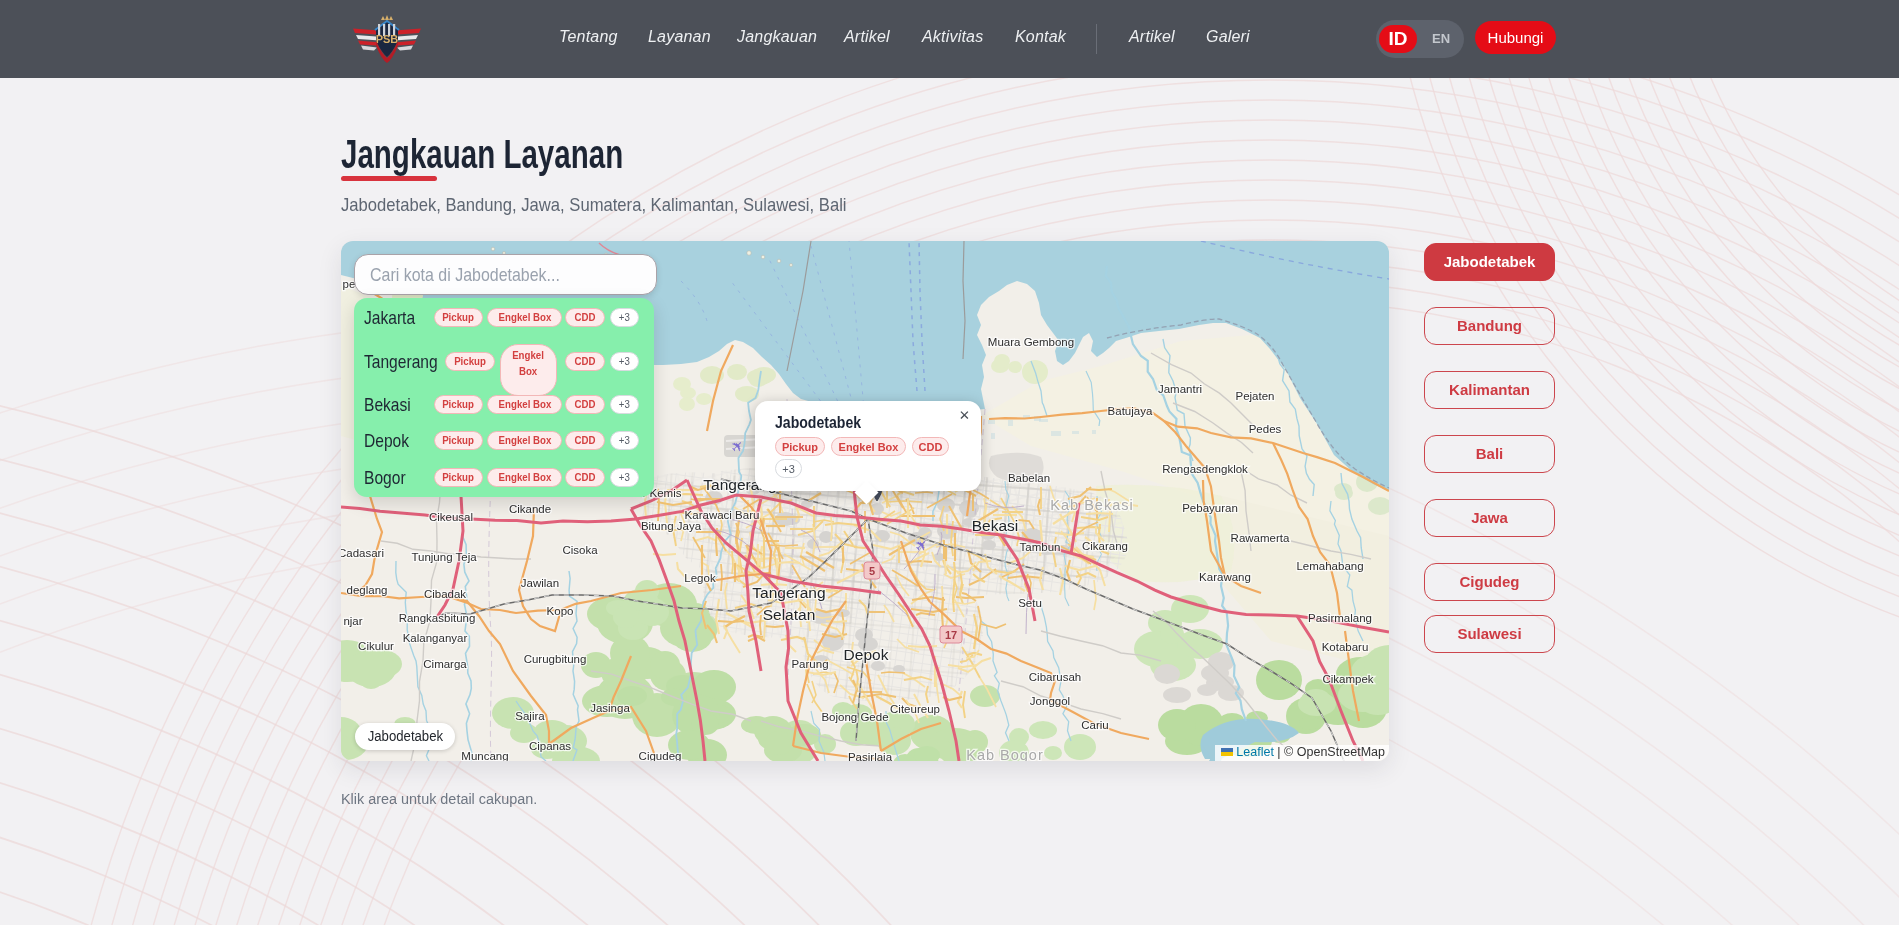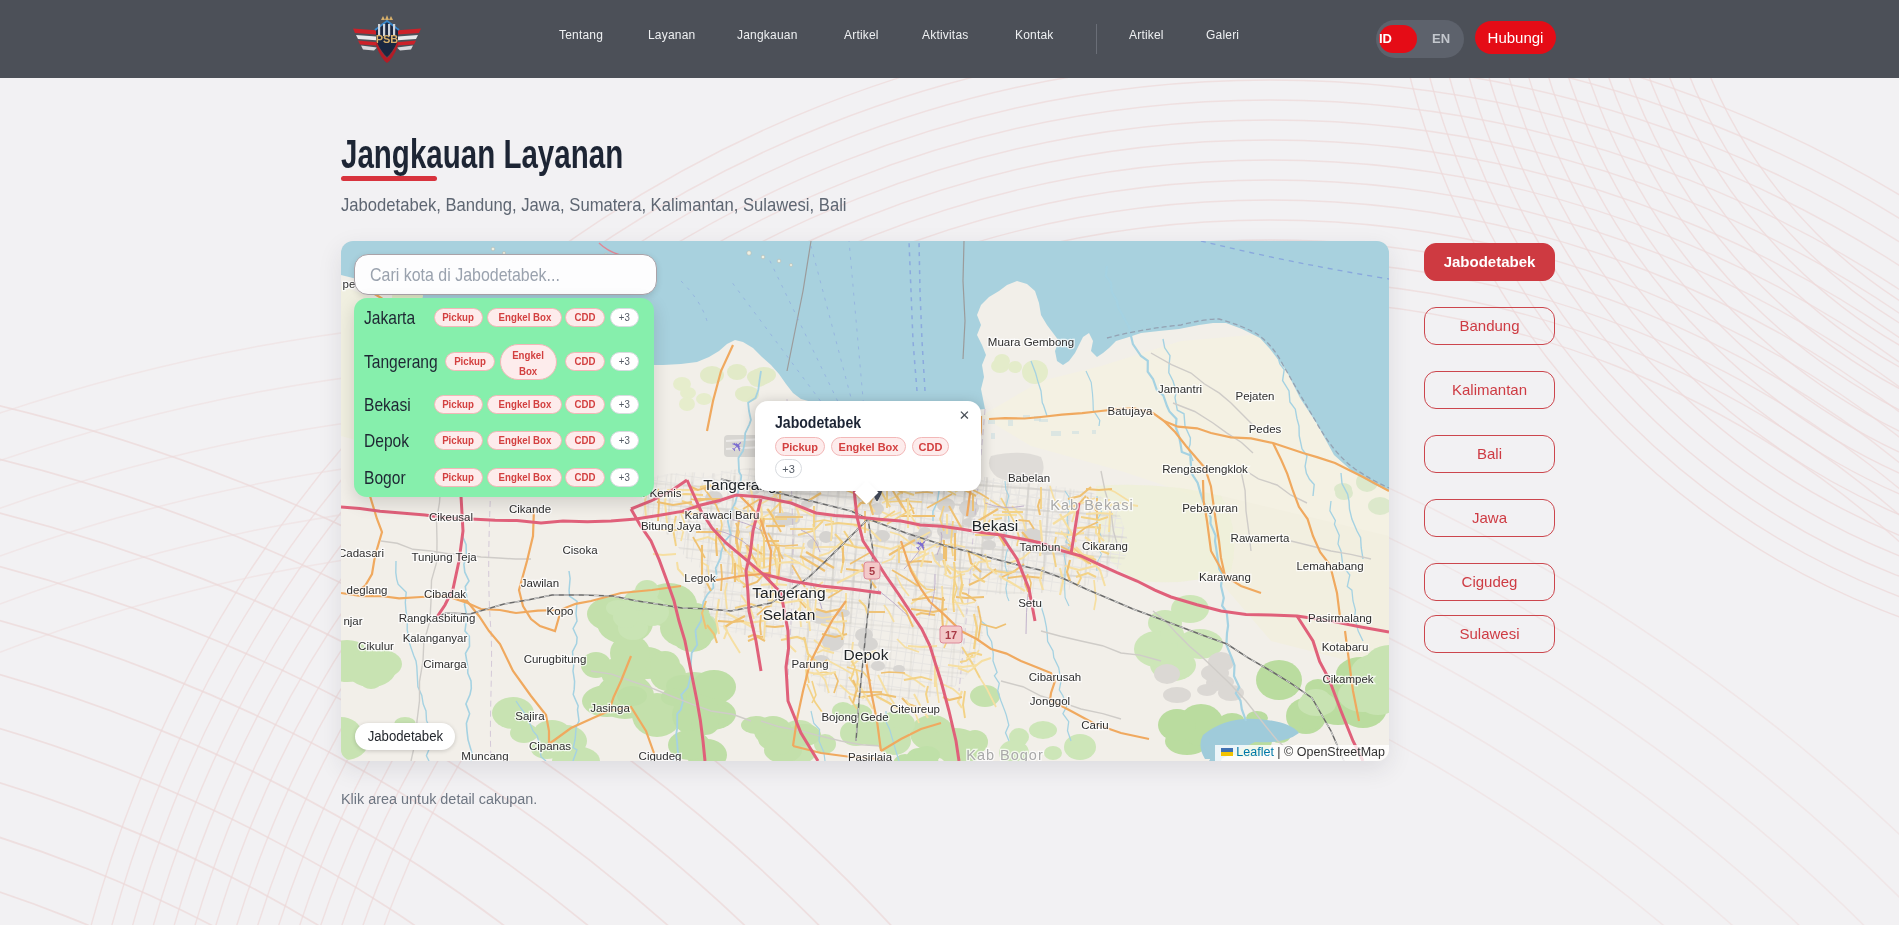--- a/index.html
+++ b/index.html
@@ -2,36 +2,36 @@
 <html lang="id"><head>
 <meta charset="utf-8">
 <title>Jangkauan Layanan</title>
 <style>
   * { margin:0; padding:0; box-sizing:border-box; }
   html,body { width:1899px; height:925px; overflow:hidden; }
   body { background:#f2f1f3; font-family:"Liberation Sans", sans-serif; position:relative; }
   
   .hdr { position:absolute; left:0; top:0; width:1899px; height:78px; background:#4c5058; z-index:30; }
   .logo { position:absolute; left:352px; top:12px; }
-  .nav a { position:absolute; top:28px; color:#eef0f2; font-size:12px; text-decoration:none; letter-spacing:.2px; }
+  .nav a { position:absolute; top:28px; color:#eef0f2; font-size:16px; text-decoration:none; letter-spacing:.2px;font-style:italic; }
   .nav .d { position:absolute; left:1096px; top:24px; width:1px; height:30px; background:#6a6e77; }
   .langs { position:absolute; left:1376px; top:20px; width:88px; height:38px; background:#5d626c; border-radius:19px; }
-  .langs .id { position:absolute; left:3px; top:5px; width:38px; height:28px; background:#e50c16; border-radius:14px; color:#fff; font-size:13px; font-weight:bold; line-height:28px; }
+  .langs .id { position:absolute; left:3px; top:5px; width:38px; height:28px; background:#e50c16; border-radius:14px; color:#fff; font-size:19px; font-weight:bold; text-align:center; line-height:28px; }
   .langs .en { position:absolute; left:48px; top:5px; width:34px; height:28px; color:#c3c7cd; font-size:13px; font-weight:bold; text-align:center; line-height:28px; }
   .hub { position:absolute; left:1475px; top:21px; width:81px; height:33px; background:#e50c16; border-radius:17px; color:#fff; font-size:15px; font-weight:normal; text-align:center; line-height:33px; }
   
   .deco { position:absolute; left:0; top:0; z-index:0; }
   
   h1 { position:absolute; left:341px; top:131px; font-size:41px; font-weight:bold; color:#1d2534; white-space:nowrap; transform:scaleX(.72); transform-origin:left; z-index:5;}
   .redbar { position:absolute; left:341px; top:176px; width:96px; height:5px; background:#d8333d; border-radius:3px; z-index:5;}
   .sub { position:absolute; left:341px; top:194px; font-size:19px; color:#5e6672; white-space:nowrap; transform:scaleX(.875); transform-origin:left; z-index:5;}
   .hint { position:absolute; left:341px; top:790px; font-size:15.5px; color:#6e7682; transform:scaleX(.93); transform-origin:left; z-index:5;}
   
   .side { position:absolute; left:1424px; top:243px; width:131px; z-index:5; }
-  .sbtn { position:absolute; left:0; width:131px; height:38px; border-radius:12px; border:1.5px solid #cc464d; color:#ce3b43; font-size:15px; font-weight:normal; text-align:center; line-height:36px; }
+  .sbtn { position:absolute; left:0; width:131px; height:38px; border-radius:12px; border:1.5px solid #cc464d; color:#ce3b43; font-size:15px; font-weight:bold; text-align:center; line-height:36px; }
   .sbtn.on { background:#ce3a41; border-color:#ce3a41; color:#fff; font-weight:bold; }
   
   .map { position:absolute; left:341px; top:241px; width:1048px; height:520px; border-radius:12px; overflow:hidden; background:#f2efe9; box-shadow:0 8px 24px rgba(40,40,60,.10); z-index:10; }
   .map svg.base { position:absolute; left:0; top:0; }
   
   .search { position:absolute; left:13px; top:13px; width:303px; height:41px; background:#fdfdfe; border:1px solid #a9a2a8; border-radius:14px; box-shadow:0 2px 6px rgba(0,0,0,.12); color:#9aa2ae; font-size:19px; line-height:39px; padding-left:15px; }
   .search span{ display:inline-block; transform:scaleX(.84); transform-origin:left; }
   .panel { position:absolute; left:13px; top:57px; width:300px; height:199px; background:#86efac; border-radius:13px; box-shadow:0 6px 18px rgba(0,0,0,.14); }
   .city { position:absolute; left:10px; font-size:19px; color:#1e2633; transform:scaleX(.82); transform-origin:left; white-space:nowrap; }
   .chip { position:absolute; height:19px; border-radius:10px; background:#fdecec; border:1px solid #f3b7b7; color:#d34040; font-size:11px; font-weight:bold; text-align:center; }
@@ -953,21 +953,21 @@
 
   <div class="search"><span>Cari kota di Jabodetabek...</span></div>
   <div class="panel" id="panel">
       <div class="city" style="top:9px">Jakarta</div>
       <div class="chip" style="left:80px;top:10px;width:49px;line-height:17px;"><i>Pickup</i></div>
       <div class="chip" style="left:133px;top:10px;width:75px;line-height:17px;"><i>Engkel Box</i></div>
       <div class="chip" style="left:211px;top:10px;width:40px;line-height:17px;"><i>CDD</i></div>
       <div class="chip p3" style="left:256px;top:10px;width:29px;line-height:17px;"><i>+3</i></div>
       <div class="city" style="top:53px">Tangerang</div>
       <div class="chip" style="left:91px;top:54px;width:50px;line-height:17px;"><i>Pickup</i></div>
-      <div class="chip" style="left:146px;top:46px;width:57px;height:36px;border-radius:18px;line-height:16px;padding-top:2px;"><i>Engkel<br>Box</i></div>
+      <div class="chip" style="left:146px;top:46px;width:57px;height:52px;border-radius:18px;line-height:16px;padding-top:2px;"><i>Engkel<br>Box</i></div>
       <div class="chip" style="left:211px;top:54px;width:40px;line-height:17px;"><i>CDD</i></div>
       <div class="chip p3" style="left:256px;top:54px;width:29px;line-height:17px;"><i>+3</i></div>
       <div class="city" style="top:96px">Bekasi</div>
       <div class="chip" style="left:80px;top:97px;width:49px;line-height:17px;"><i>Pickup</i></div>
       <div class="chip" style="left:133px;top:97px;width:75px;line-height:17px;"><i>Engkel Box</i></div>
       <div class="chip" style="left:211px;top:97px;width:40px;line-height:17px;"><i>CDD</i></div>
       <div class="chip p3" style="left:256px;top:97px;width:29px;line-height:17px;"><i>+3</i></div>
       <div class="city" style="top:132px">Depok</div>
       <div class="chip" style="left:80px;top:133px;width:49px;line-height:17px;"><i>Pickup</i></div>
       <div class="chip" style="left:133px;top:133px;width:75px;line-height:17px;"><i>Engkel Box</i></div>

